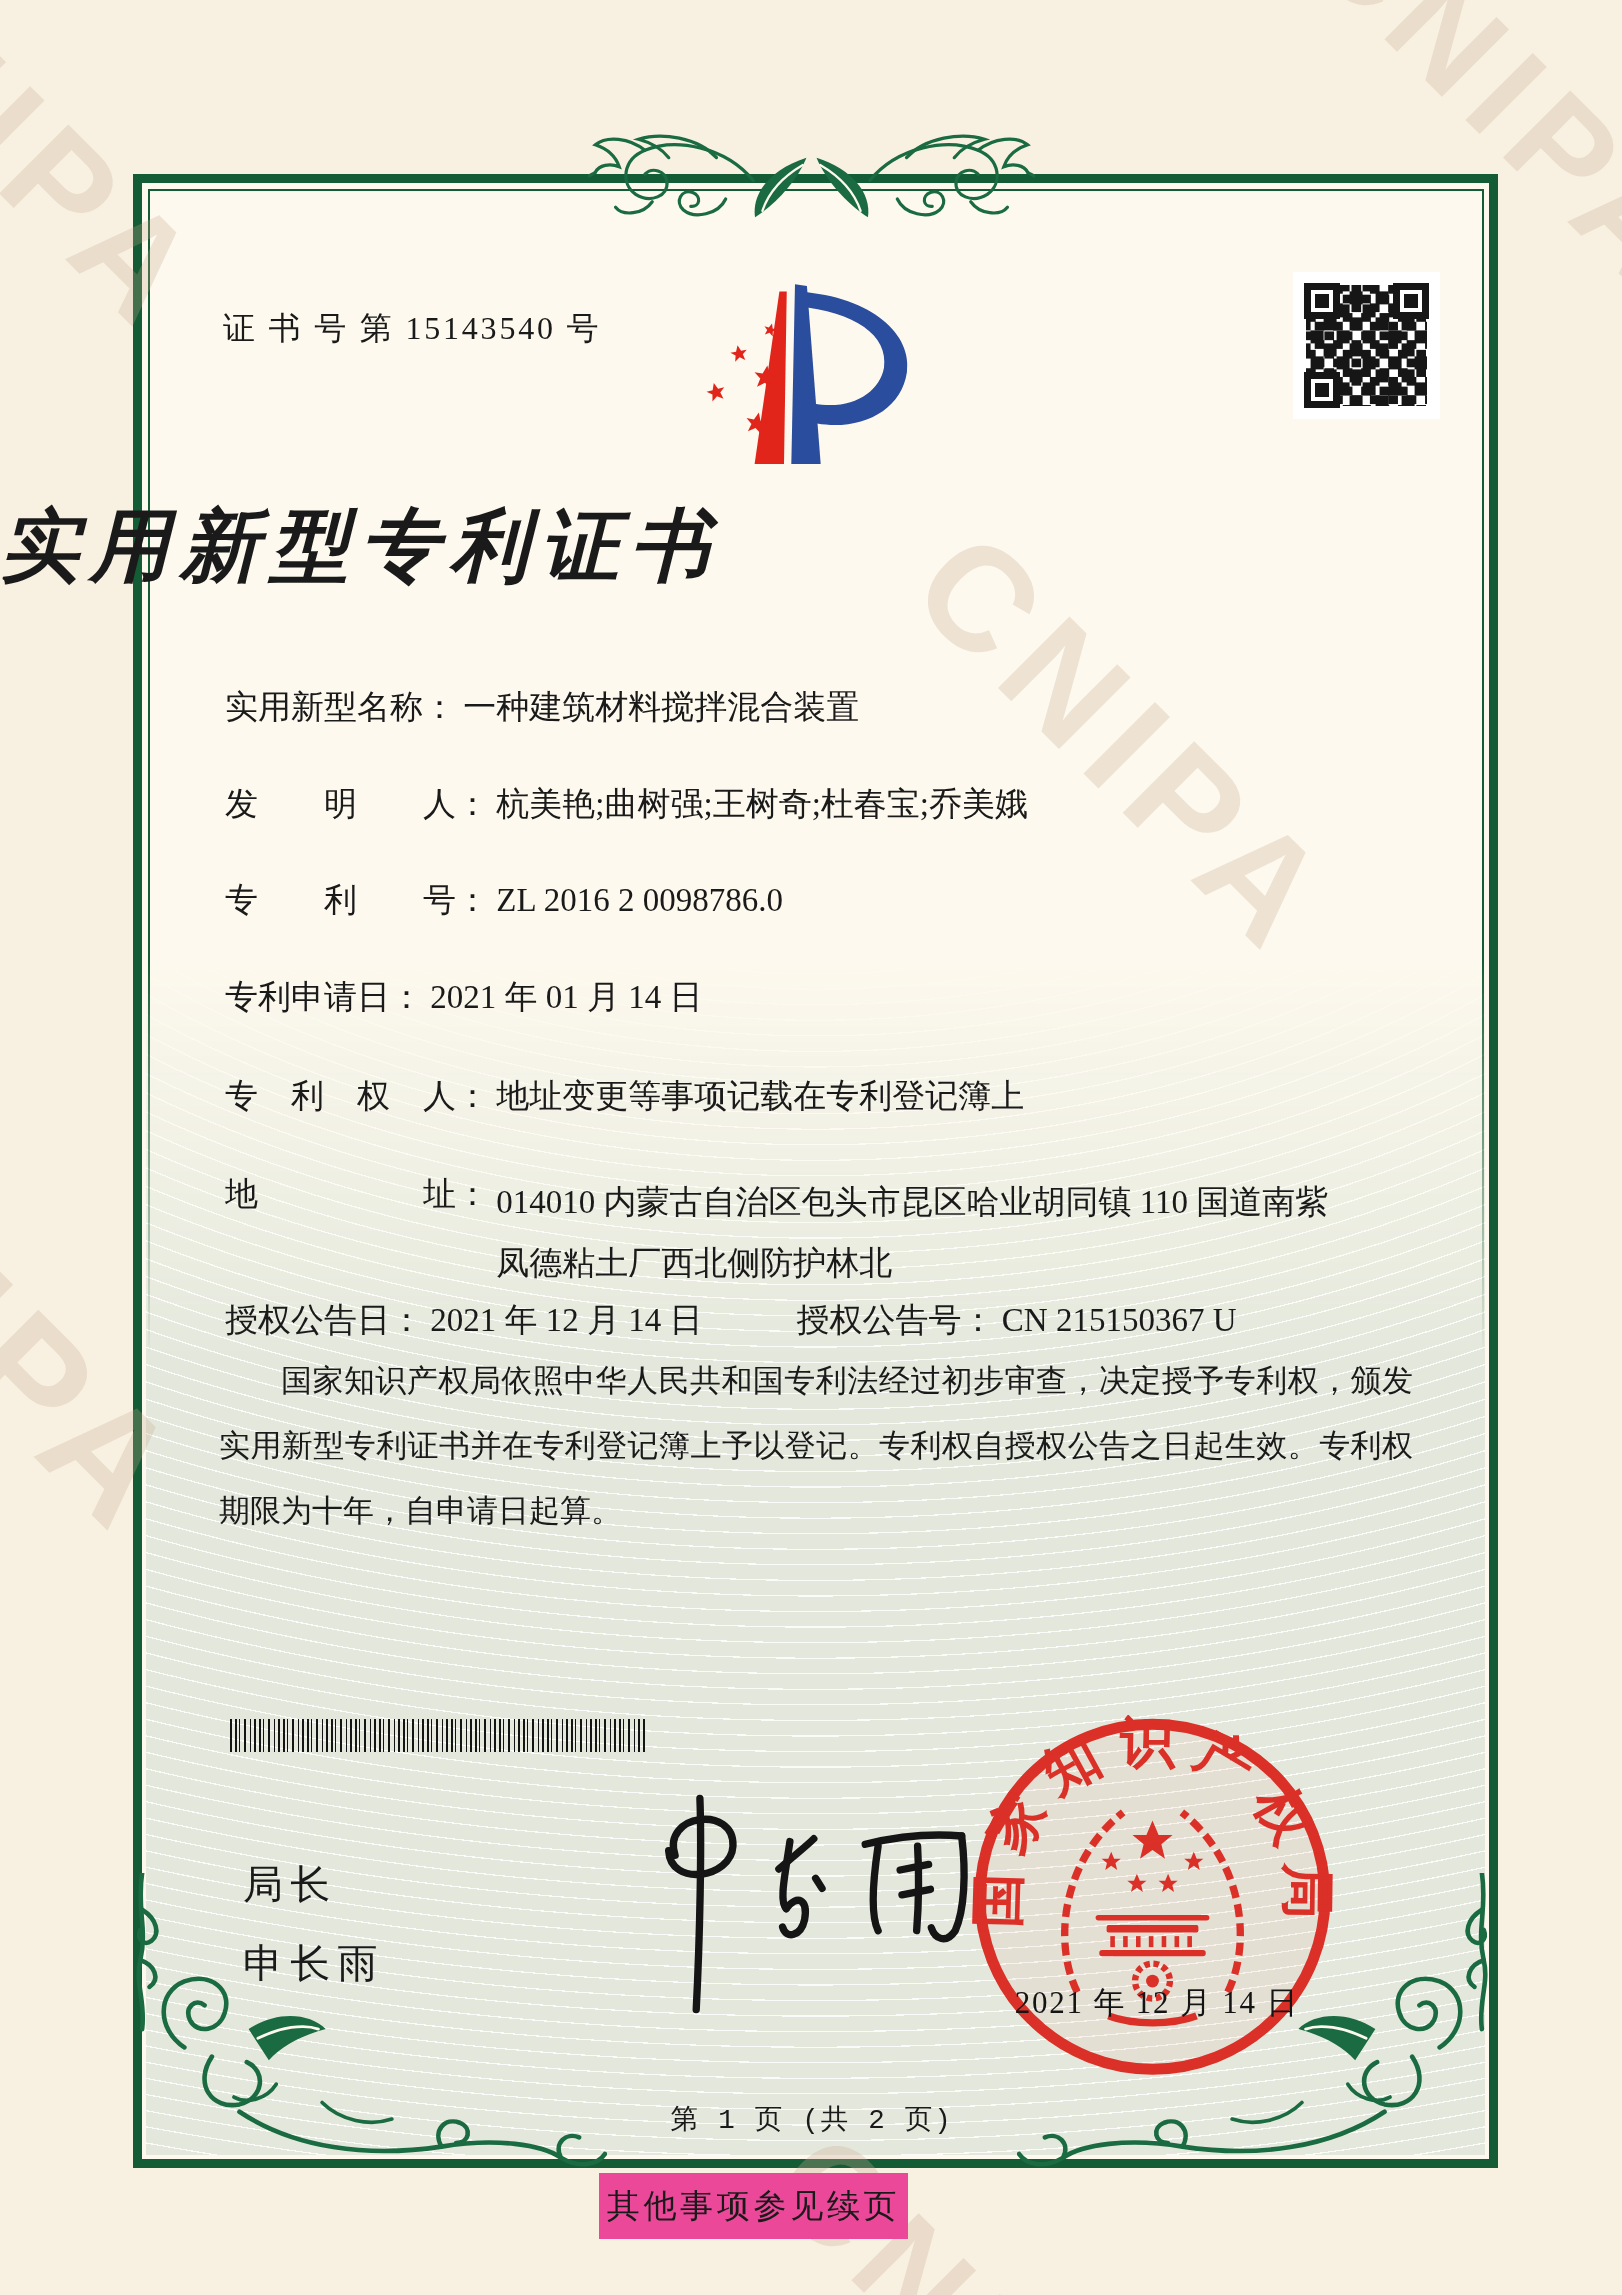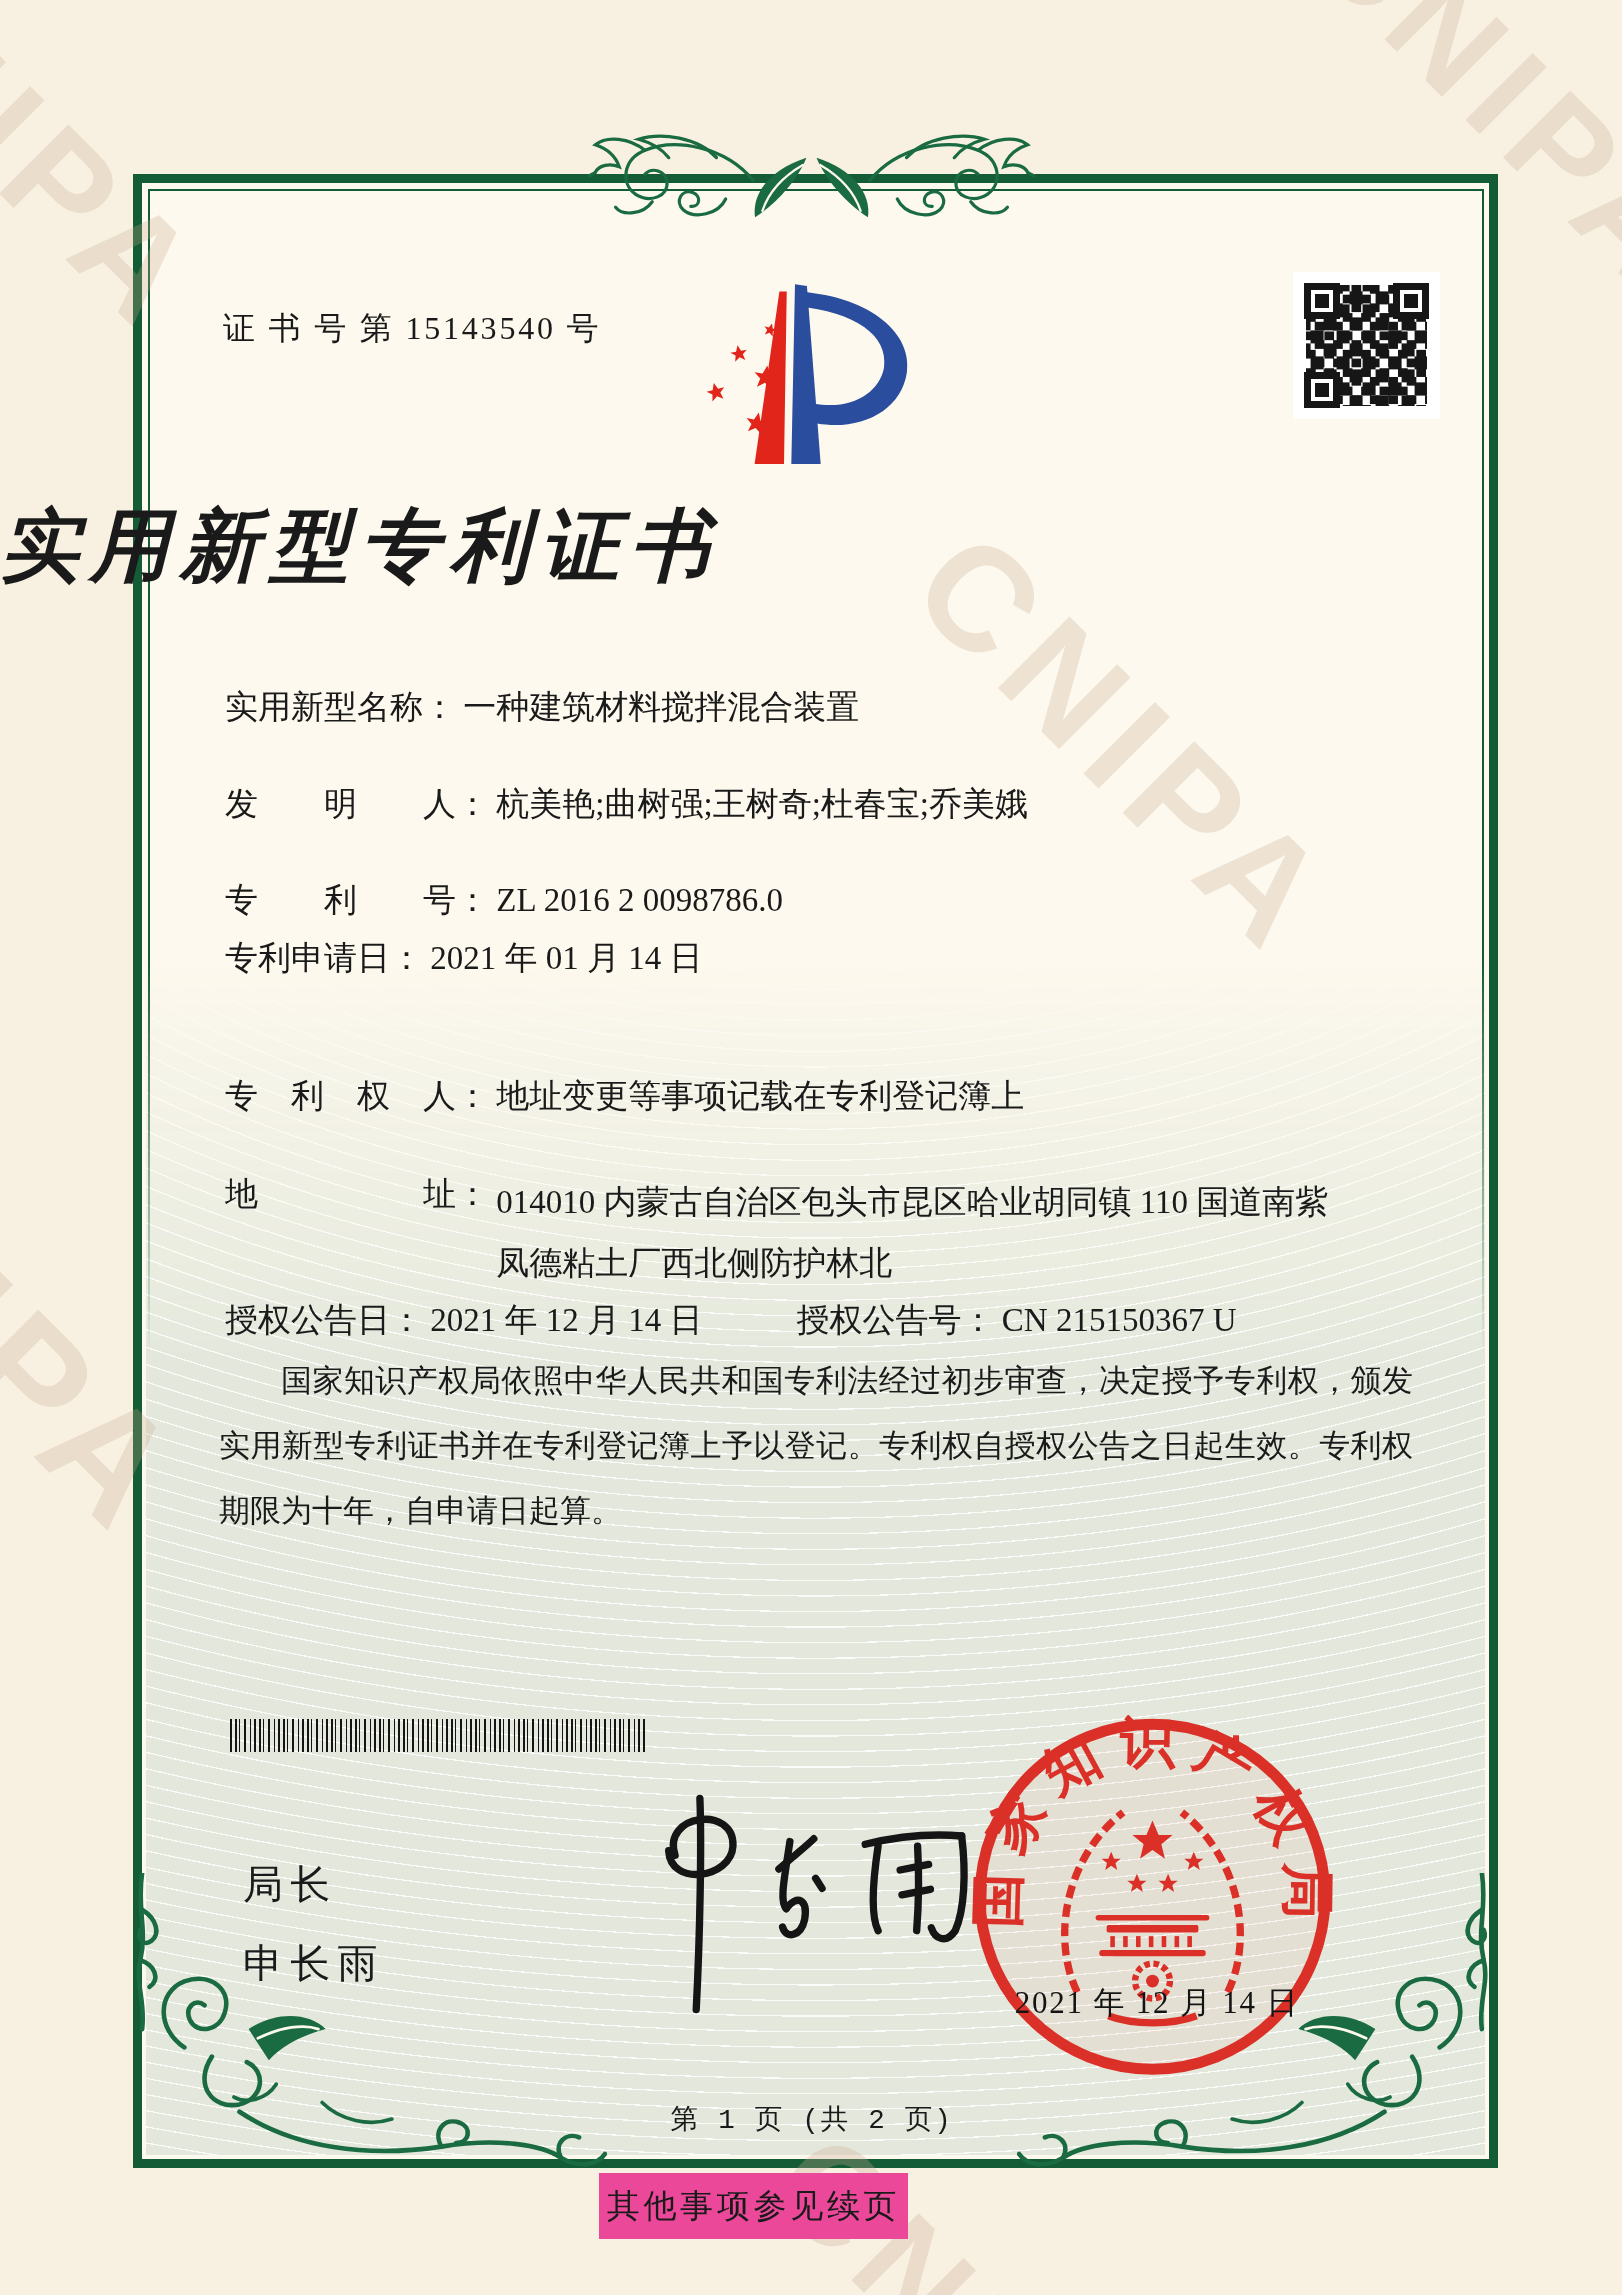--- a/index.html
+++ b/index.html
@@ -34,21 +34,21 @@
         repeating-conic-gradient(#161616 0% 25%, transparent 25% 50%) 4.6px 6.4px/26px 26px;}
   .qr-finder{position:absolute;width:22px;height:22px;border:7.3px solid #161616;background:#fff;}
   .qr-finder::after{content:"";position:absolute;left:3.7px;top:3.7px;width:14.7px;height:14.7px;background:#161616;}
   .qr-f1{left:11px;top:11px}.qr-f2{right:11px;top:11px}.qr-f3{left:11px;bottom:11px}
   .title{position:absolute;left:0;right:0;top:494px;text-align:left;font-size:79px;
          font-weight:700;letter-spacing:11px;z-index:5;font-style:italic;}
   
   .row{position:absolute;left:225px;display:flex;font-size:33px;z-index:5;line-height:44px;}
   .row .lab{white-space:pre;}
   .row .val{margin-left:7.3px;white-space:pre-line;max-width:1029px;}
-  .r-name{top:685px}.r-inv{top:782px}.r-patno{top:878px}.r-appd{top:936px}
+  .r-name{top:685px}.r-inv{top:782px}.r-patno{top:878px}.r-appd{top:975px}
   .r-owner{top:1074px}.r-addr{top:1172px}.r-grant{top:1298px}
   .r-addr .val{line-height:61px;}
   .pair2{margin-left:94px;display:flex;}
   
   .body-text{position:absolute;left:219px;top:1348px;width:1194px;z-index:5;
              font-size:31px;line-height:65px;text-align:justify;}
   .body-text p{margin:0;text-indent:2em;}
   
   .barcode{position:absolute;left:230px;top:1719px;width:415px;height:33px;z-index:5;
     background:repeating-linear-gradient(90deg,

